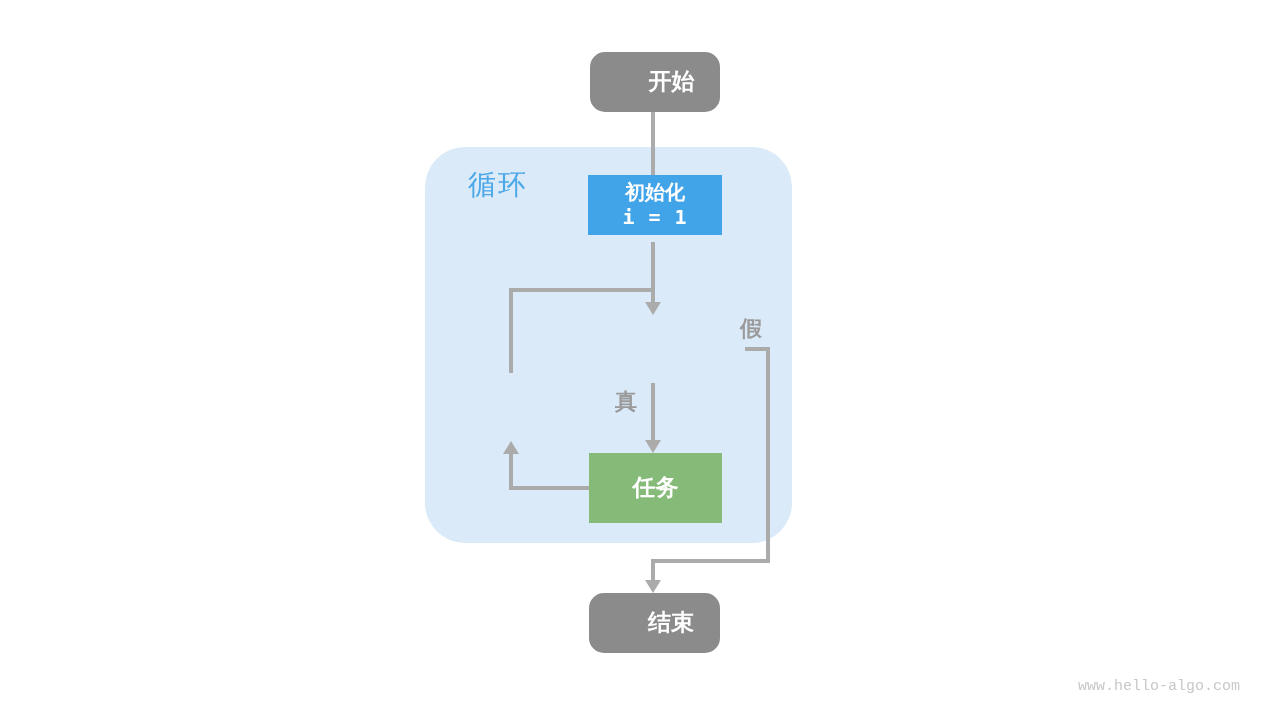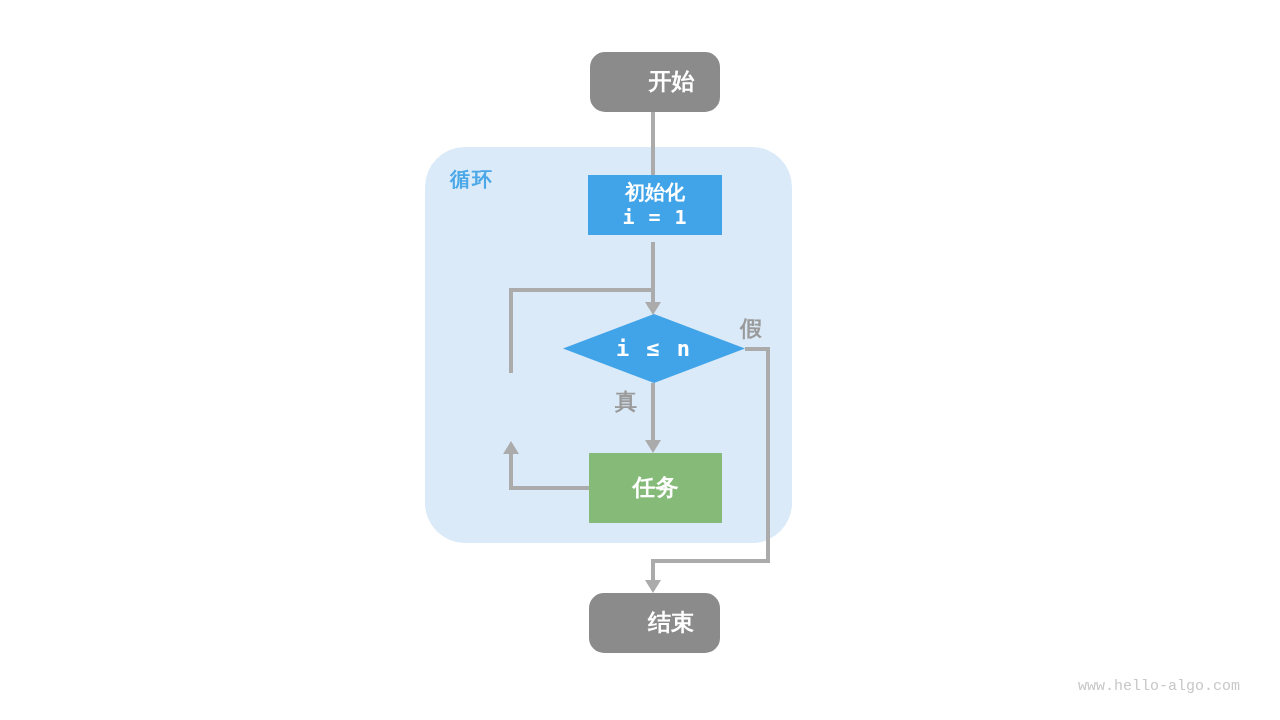--- a/index.html
+++ b/index.html
@@ -22,22 +22,22 @@
     font-family:"Liberation Sans", sans-serif;
   }
   .loop-container{
     position:absolute;
     left:425px;top:147px;width:367px;height:396px;
     background:var(--container-bg);
     border-radius:40px;
   }
   .loop-label{
     position:absolute;
-    left:450px;top:166px;
-    font-size:20px;font-weight:bold;
+    left:468px;top:166px;
+    font-size:28px;font-weight:normal;
     color:var(--label-blue);
     letter-spacing:2px;
   }
   .node{
     position:absolute;
     display:flex;flex-direction:column;
     align-items:center;justify-content:center;
     color:#ffffff;text-align:center;
   }
   .node .t-main{font-size:23px;font-weight:bold;line-height:1.2;}
@@ -110,23 +110,20 @@
 
   <div class="node terminal" style="left:590px;top:52px;width:130px;height:60px;">
     <span class="t-main">开始</span>
   </div>
 
   <div class="node process-blue" style="left:588px;top:175px;width:134px;height:60px;">
     <span class="t-main" style="font-size:20px;">初始化</span>
     <span class="t-sub">i = 1</span>
   </div>
 
-  <div class="diamond">
-    <span>i ≤ n</span>
-  </div>
 
 
   <div class="node terminal" style="left:589px;top:593px;width:131px;height:60px;">
     <span class="t-main">结束</span>
   </div>
 
   <div class="node process-green" style="left:589px;top:453px;width:133px;height:70px;">
     <span class="t-main">任务</span>
   </div>
 

